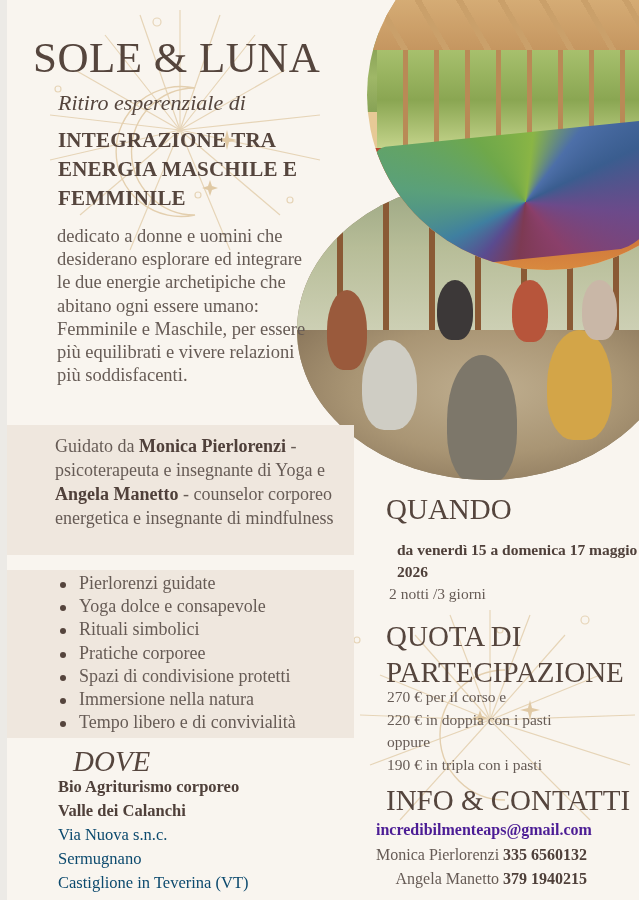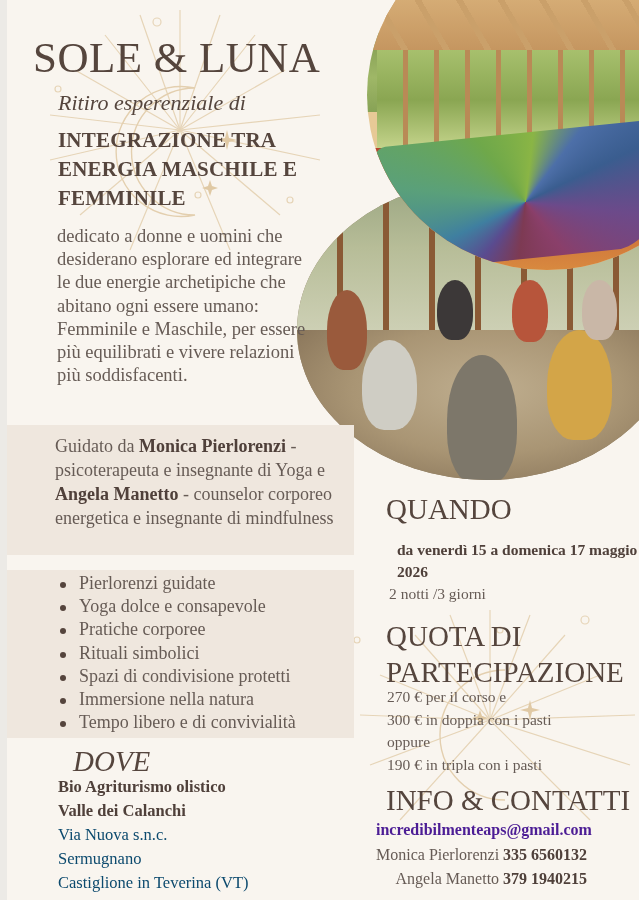--- a/index.html
+++ b/index.html
@@ -249,46 +249,46 @@
 
 <p class="description">dedicato a donne e uomini che desiderano esplorare ed integrare le due energie archetipiche che abitano ogni essere umano: Femminile e Maschile, per essere più equilibrati e vivere relazioni più soddisfacenti.</p>
 
 <div class="guide-box"></div>
 <p class="guide-text"><span>Guidato da </span><b>Monica Pierlorenzi</b><span> - psicoterapeuta e insegnante di Yoga e </span><b>Angela Manetto</b><span> - counselor corporeo energetica e insegnante di mindfulness</span></p>
 
 <div class="activities-box"></div>
 <ul class="activities">
   <li>Pierlorenzi guidate</li>
   <li>Yoga dolce e consapevole</li>
+  <li>Rituali simbolici</li>
   <li>Pratiche corporee</li>
-  <li>Rituali simbolici</li>
   <li>Spazi di condivisione protetti</li>
   <li>Immersione nella natura</li>
   <li>Tempo libero e di convivialità</li>
 </ul>
 
 <h2 class="section-title dove-title">DOVE</h2>
 <div class="dove-name">
-  <div>Bio Agriturismo olistico</div>
+  <div>Bio Agriturismo corporeo</div>
   <div>Valle dei Calanchi</div>
 </div>
 <div class="dove-addr">
   <div>Via Nuova s.n.c.</div>
   <div>Sermugnano</div>
   <div>Castiglione in Teverina (VT)</div>
 </div>
 
 <h2 class="section-title quando-title">QUANDO</h2>
 <div class="quando-dates">da venerdì 15 a domenica 17 maggio 2026</div>
 <div class="quando-nights">2 notti /3 giorni</div>
 
 <h2 class="section-title quota-title">QUOTA DI PARTECIPAZIONE</h2>
 <div class="quota-lines">
   <div>270 € per il corso e</div>
-  <div>300 € in doppia con i pasti</div>
+  <div>220 € in doppia con i pasti</div>
   <div>oppure</div>
   <div>190 € in tripla con i pasti</div>
 </div>
 
 <h2 class="section-title info-title">INFO &amp; CONTATTI</h2>
 <div class="info-email">incredibilmenteaps@gmail.com</div>
 <div class="info-contacts">
   <div><span>Monica Pierlorenzi </span><b>335 6560132</b></div>
   <div><span>Angela Manetto </span><b>379 1940215</b></div>
 </div>

